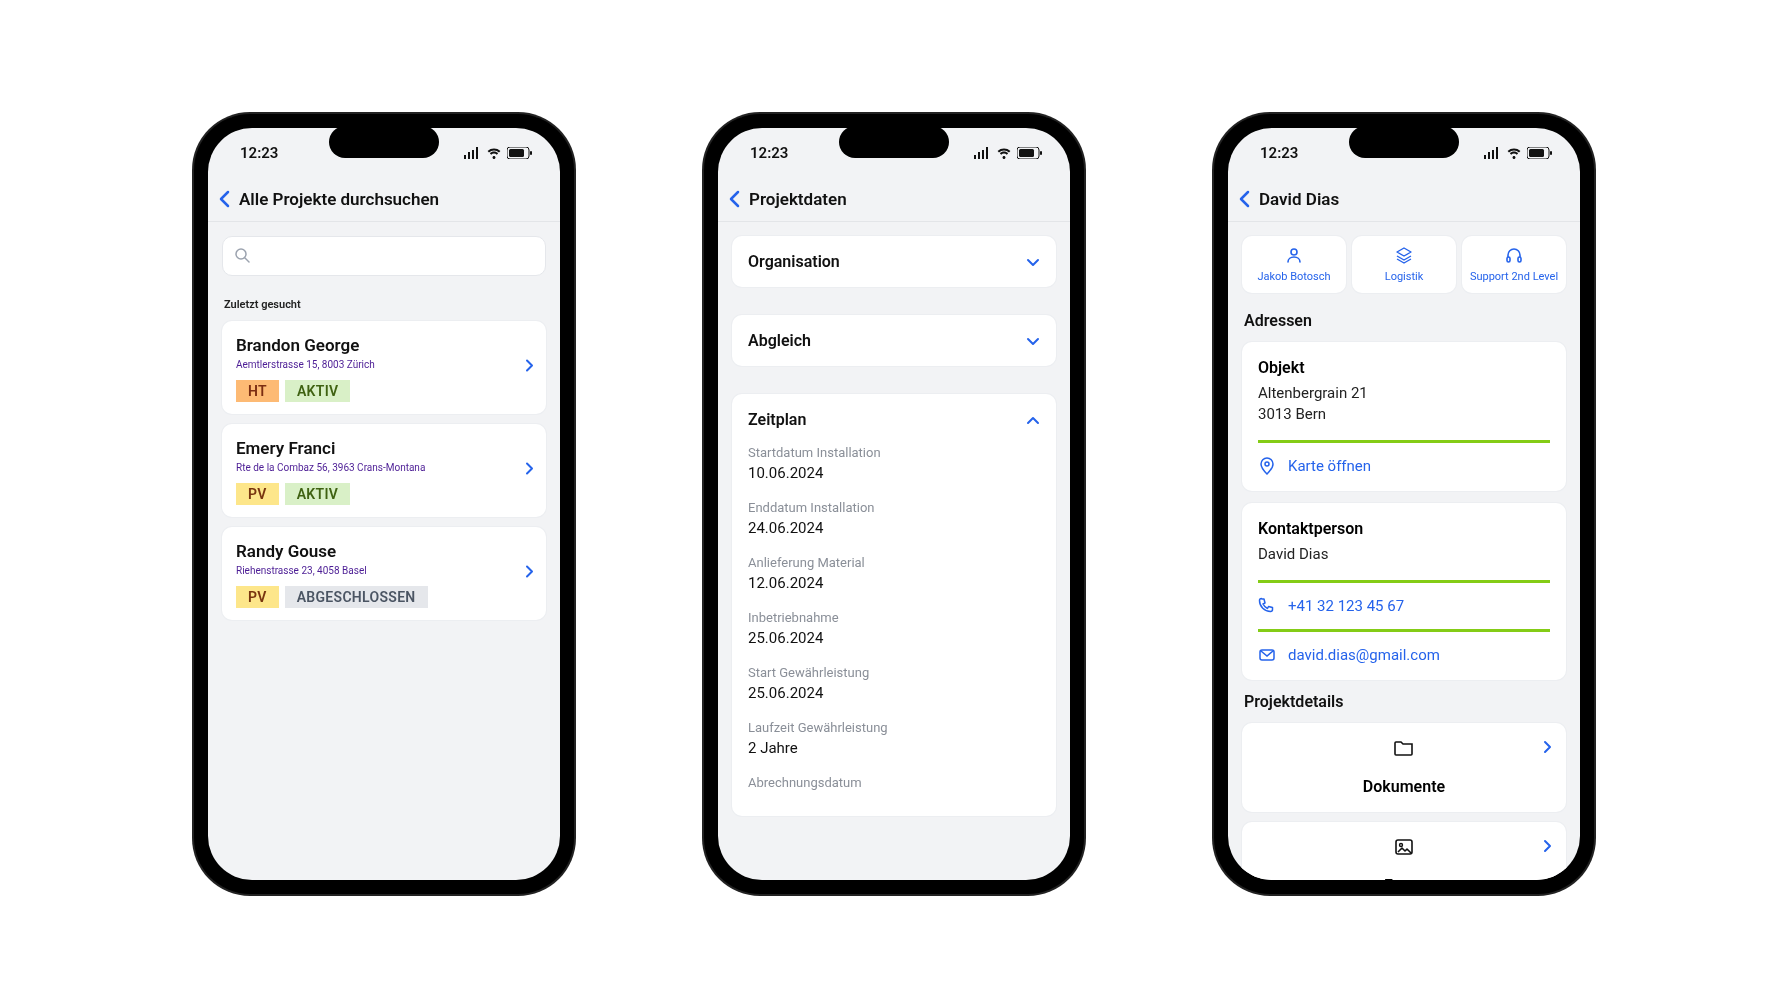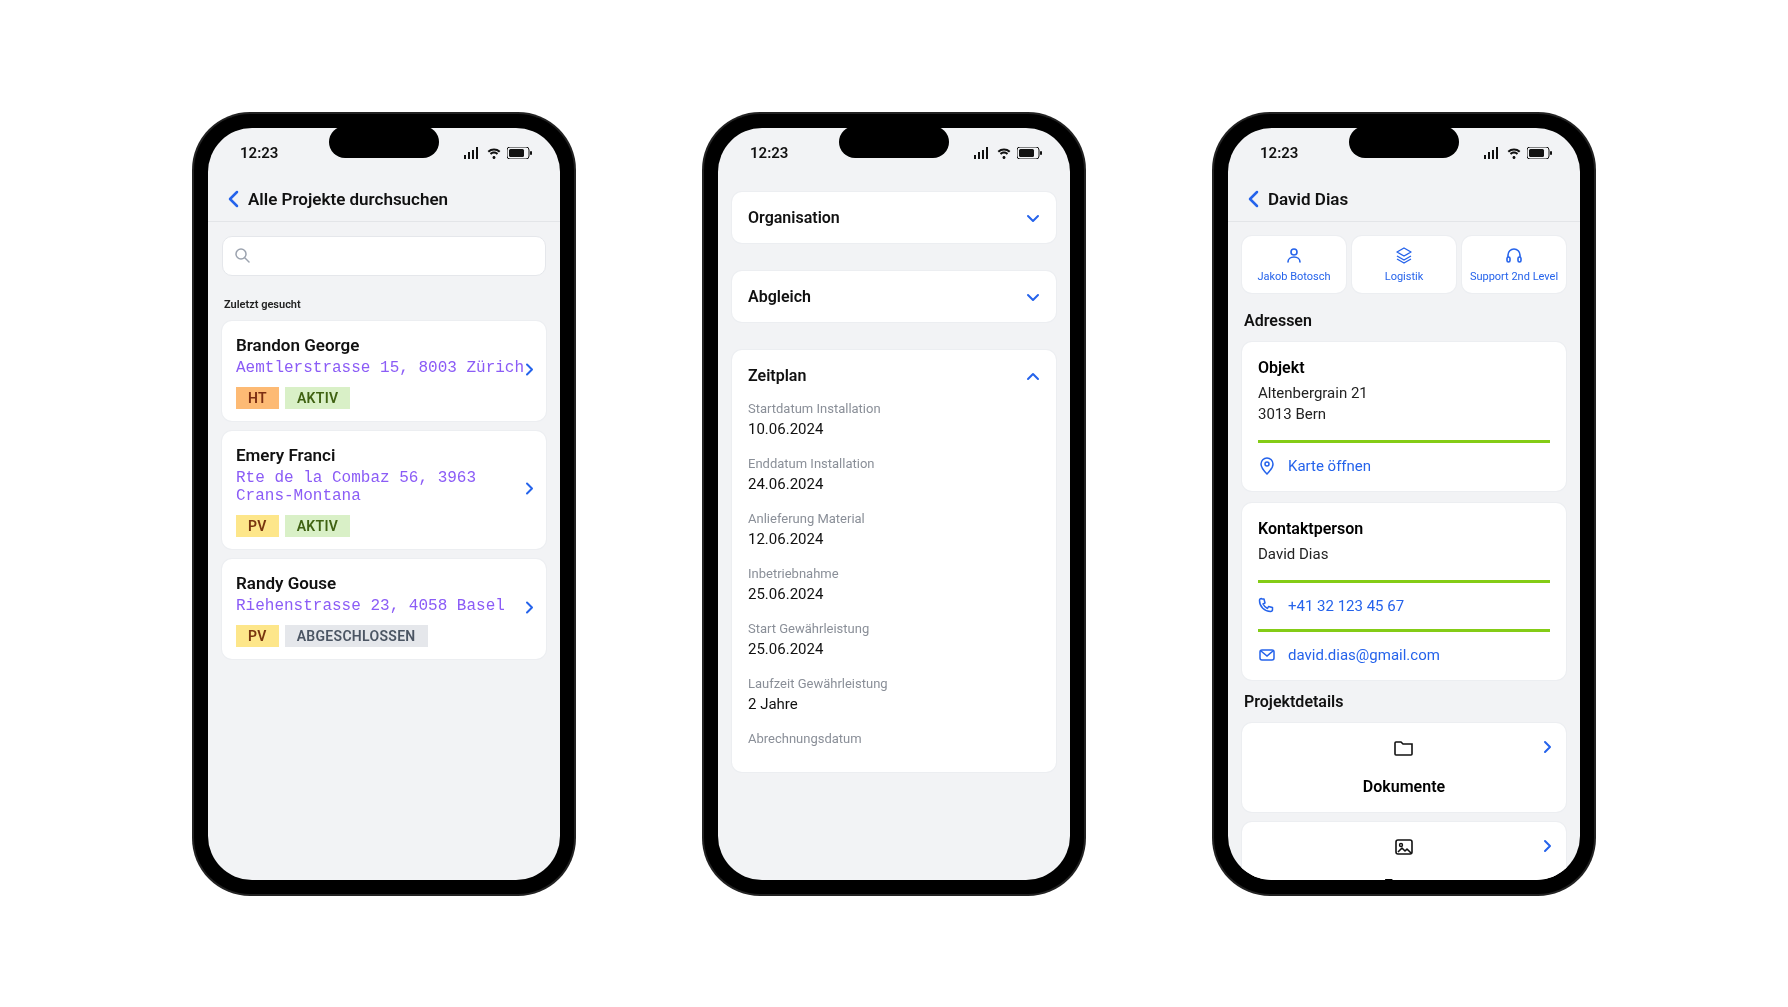--- a/index.html
+++ b/index.html
@@ -54,21 +54,21 @@
     color: #111;
   }
   .status-right { display: flex; align-items: center; gap: 5px; }
   .status-right svg { display: block; }
   .nav-bar {
     height: 44px;
     background: #f2f3f5;
     border-bottom: 1px solid #e3e5e8;
     display: flex;
     align-items: center;
-    padding: 0 20px;
+    padding: 0 11px;
     gap: 8px;
   }
   .nav-back { color: #2563eb; display:flex; align-items:center;}
   .nav-title { font-size: 17px; font-weight: 600; color: #111; }
   .content { flex: 1; overflow: hidden; padding: 14px; }
   .content.nopad { padding: 14px 14px; }
 
   
   .search-box {
     background: #fff;
@@ -89,21 +89,21 @@
   }
   .card {
     background: #fff;
     border-radius: 10px;
     padding: 14px 14px 12px 14px;
     margin-bottom: 10px;
     position: relative;
     box-shadow: 0 0 0 1px #eceef1;
   }
   .card-name { font-size: 17px; font-weight: 600; color: #111; margin-bottom: 4px; }
-  .card-addr { font-size: 16px; color: #8b5cf6; margin-bottom: 10px; font-family: Liberation Mono, monospace; }
+  .card-addr { font-size: 10px; color: #4c1d95; margin-bottom: 10px; }
   .chev-right {
     position: absolute; right: 12px; top: 50%; transform: translateY(-50%);
     color: #2563eb;
   }
   .badges { display: flex; gap: 6px; }
   .badge {
     font-size: 14px; font-weight: 600;
     padding: 3px 12px; border-radius: 0;
     letter-spacing: .3px;
   }
@@ -248,20 +248,28 @@
         <svg width="16" height="12" viewBox="0 0 16 12">
             <path fill="#111" d="M8 12c.8 0 1.5-.7 1.5-1.5S8.8 9 8 9s-1.5.7-1.5 1.5S7.2 12 8 12zM3 5.5C4.4 4.2 6.1 3.5 8 3.5s3.6.7 5 2l1.4-1.4C12.6 2.3 10.4 1.5 8 1.5S3.4 2.3 1.6 4.1L3 5.5zm2.2 2.2C6 7 7 6.5 8 6.5s2 .5 2.8 1.2l1.4-1.4C11 5.1 9.6 4.5 8 4.5S5 5.1 3.8 6.3l1.4 1.4z"></path>
           </svg>
         <svg width="25" height="12" viewBox="0 0 25 12">
             <rect x="0" y="0" width="22" height="12" rx="3" fill="none" stroke="#111" stroke-width="1"></rect>
             <rect x="2" y="2" width="15" height="8" rx="1.5" fill="#111"></rect>
             <rect x="23" y="4" width="2" height="4" rx="1" fill="#111"></rect>
           </svg>
       </div>
     </div>
+    <div class="nav-bar">
+      <span class="nav-back">
+        <svg width="12" height="18" viewBox="0 0 12 18">
+            <path fill="none" stroke="currentColor" stroke-width="2.5" stroke-linecap="round" stroke-linejoin="round" d="M9 2 2 9l7 7"></path>
+          </svg>
+      </span>
+      <span class="nav-title">Projektdaten</span>
+    </div>
     <div class="content nopad">
       <div class="acc-card">
         <div class="acc-head">
           <span>Organisation</span>
           <span class="acc-chev">
             <svg width="14" height="9" viewBox="0 0 14 9">
                 <path fill="none" stroke="currentColor" stroke-width="2" stroke-linecap="round" stroke-linejoin="round" d="M2 2 7 7l5-5"></path>
               </svg>
           </span>
         </div>

